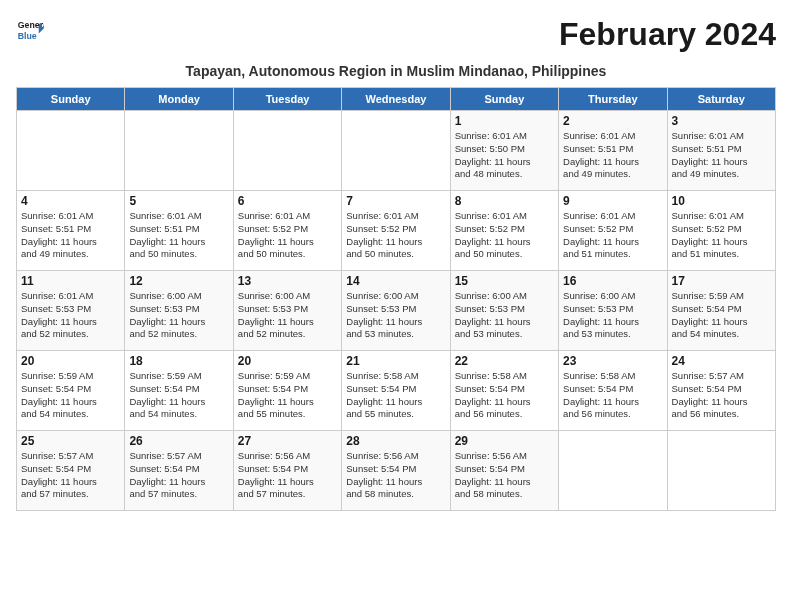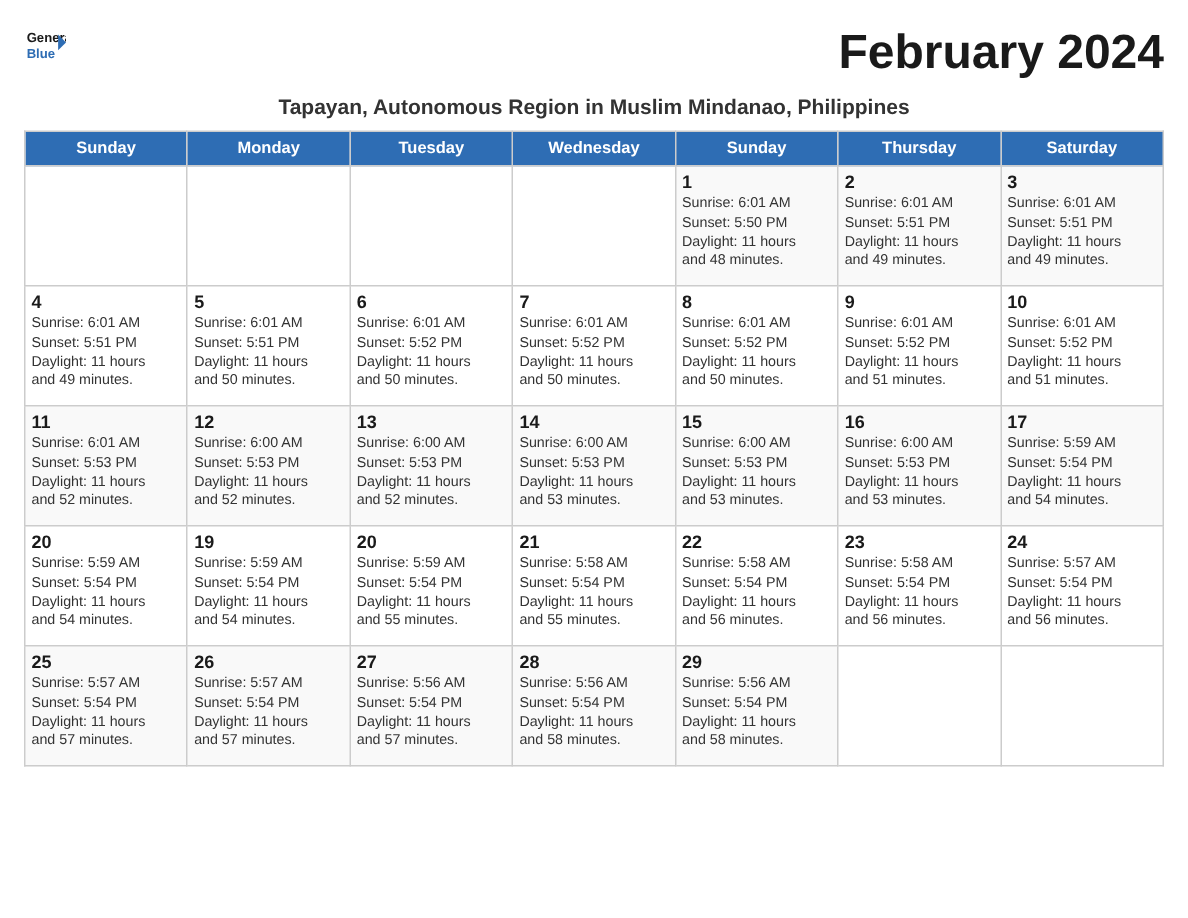--- a/index.html
+++ b/index.html
@@ -247,21 +247,21 @@
       </tr>
       <tr>
         <td>
           <span class="day-number">20</span>
           <div class="day-info" style="white-space: pre-line;">Sunrise: 5:59 AM
 Sunset: 5:54 PM
 Daylight: 11 hours
 and 54 minutes.</div>
         </td>
         <td>
-          <span class="day-number">19</span>
+          <span class="day-number">18</span>
           <div class="day-info" style="white-space: pre-line;">Sunrise: 5:59 AM
 Sunset: 5:54 PM
 Daylight: 11 hours
 and 54 minutes.</div>
         </td>
         <td>
           <span class="day-number">20</span>
           <div class="day-info" style="white-space: pre-line;">Sunrise: 5:59 AM
 Sunset: 5:54 PM
 Daylight: 11 hours

